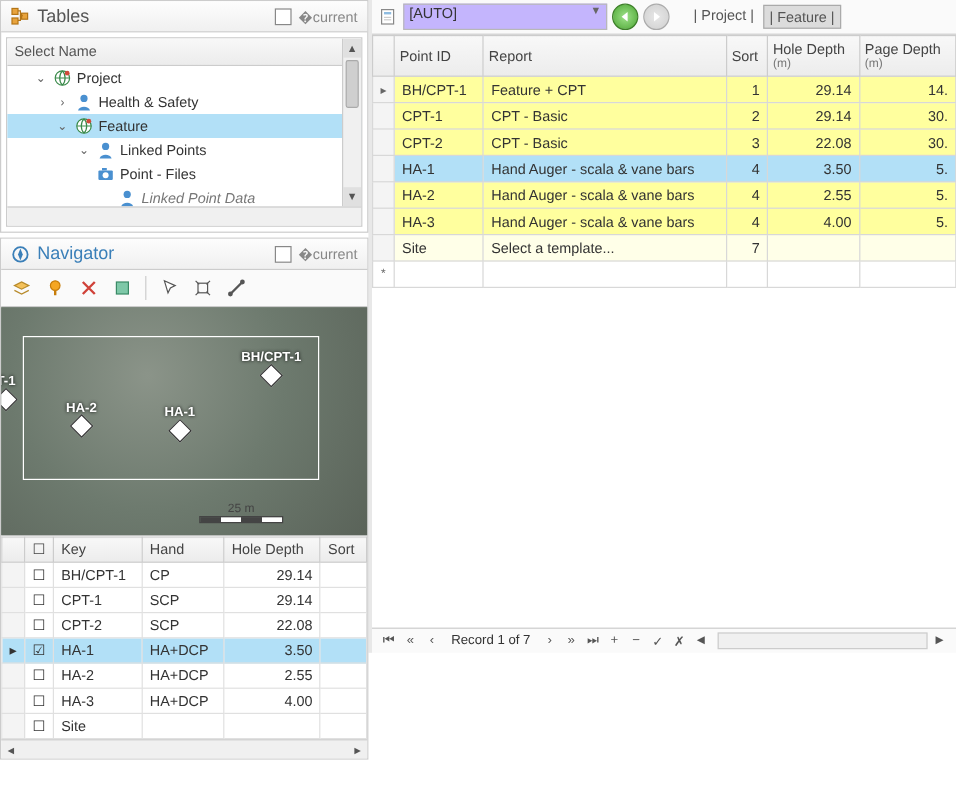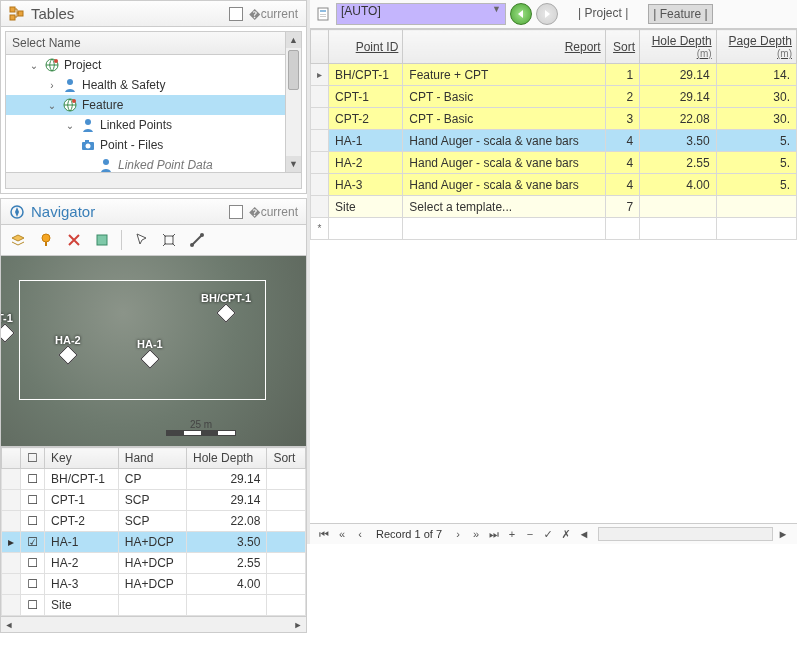--- a/index.html
+++ b/index.html
@@ -66,21 +66,21 @@
 .combo .dd { margin-left: auto; font-size: 9px; color: #666; }
 .circle-btn { width: 22px; height: 22px; border-radius: 50%; display: flex; align-items: center; justify-content: center; cursor: pointer; }
 .green { background: radial-gradient(#9fe28a,#4ba533); border: 1px solid #3c7e28; }
 .grey { background: radial-gradient(#e8e8e8,#cfcfcf); border: 1px solid #aaa; }
 .tab-link { padding: 2px 4px; color: #555; cursor: pointer; }
 .tab-link.active { background: #dcdcdc; border: 1px solid #aaa; }
 .r-toolbar2 { display: flex; gap: 6px; padding: 3px 6px; border-bottom: 1px solid #ccc; background: #fafafa; }
 
 .r-grid { flex: 1; overflow: hidden; position: relative; }
 table.rt { border-collapse: collapse; width: 100%; font-size: 12px; }
-.rt th { background: linear-gradient(#f8f8f8,#ececec); border: 1px solid #ccc; font-weight: normal; color: #444; text-align: right; padding: 4px; text-decoration: underline; }
+.rt th { background: linear-gradient(#f8f8f8,#ececec); border: 1px solid #ccc; font-weight: normal; color: #444; text-align: left; padding: 4px; }
 .rt th .sub { font-size: 10px; color: #777; display: block; }
 .rt td { border: 1px solid #d8d8d8; padding: 3px 6px; height: 22px; }
 .rt td.num { text-align: right; }
 .rt td.rowh { width: 18px; background: #f4f4f4; text-align: center; color: #666; font-size: 10px; }
 .rt tr.yellow td:not(.rowh) { background: #ffff9e; }
 .rt tr.blue td:not(.rowh) { background: #b2e0f7; }
 .rt tr.paleyellow td:not(.rowh) { background: #ffffe8; }
 .rt tr.newrow td { background: #fff; }
 .r-footer { display: flex; align-items: center; gap: 2px; padding: 3px 6px; border-top: 1px solid #ccc; background: #fafafa; font-size: 11px; }
 .r-footer .navset { display: flex; gap: 2px; }
@@ -363,21 +363,21 @@
           <svg width="12" height="12">
             <path d="M8 2L3 6l5 4z" fill="#fff"></path>
           </svg>
         </div>
       <div class="circle-btn grey">
           <svg width="12" height="12">
             <path d="M4 2l5 4-5 4z" fill="#fff"></path>
           </svg>
         </div>
       <div style="width:8px"></div>
-      <div id="tabs1" style="display:flex;gap:16px;">
+      <div id="tabs1" style="display:flex;gap:4px;">
           <span class="tab-link">| Project |</span>
           <span class="tab-link active">| Feature |</span>
         </div>
     </div>
     <div class="r-grid">
       <table class="rt" id="right-table">
           <tbody>
             <tr>
               <th style="width:18px"></th>
               <th>Point ID</th>

